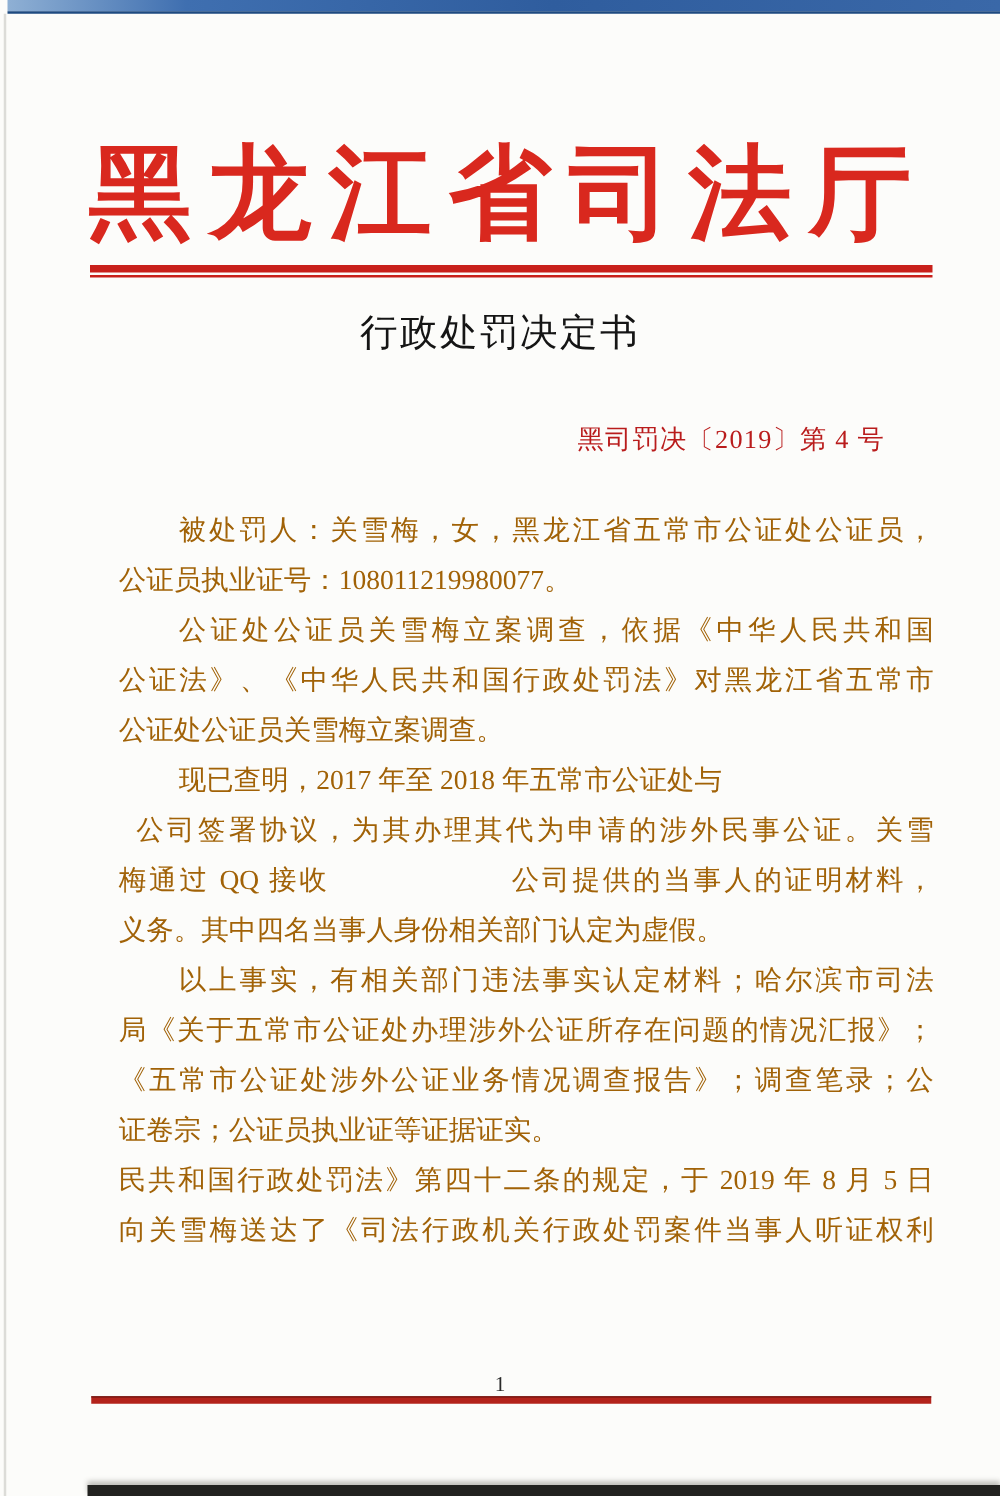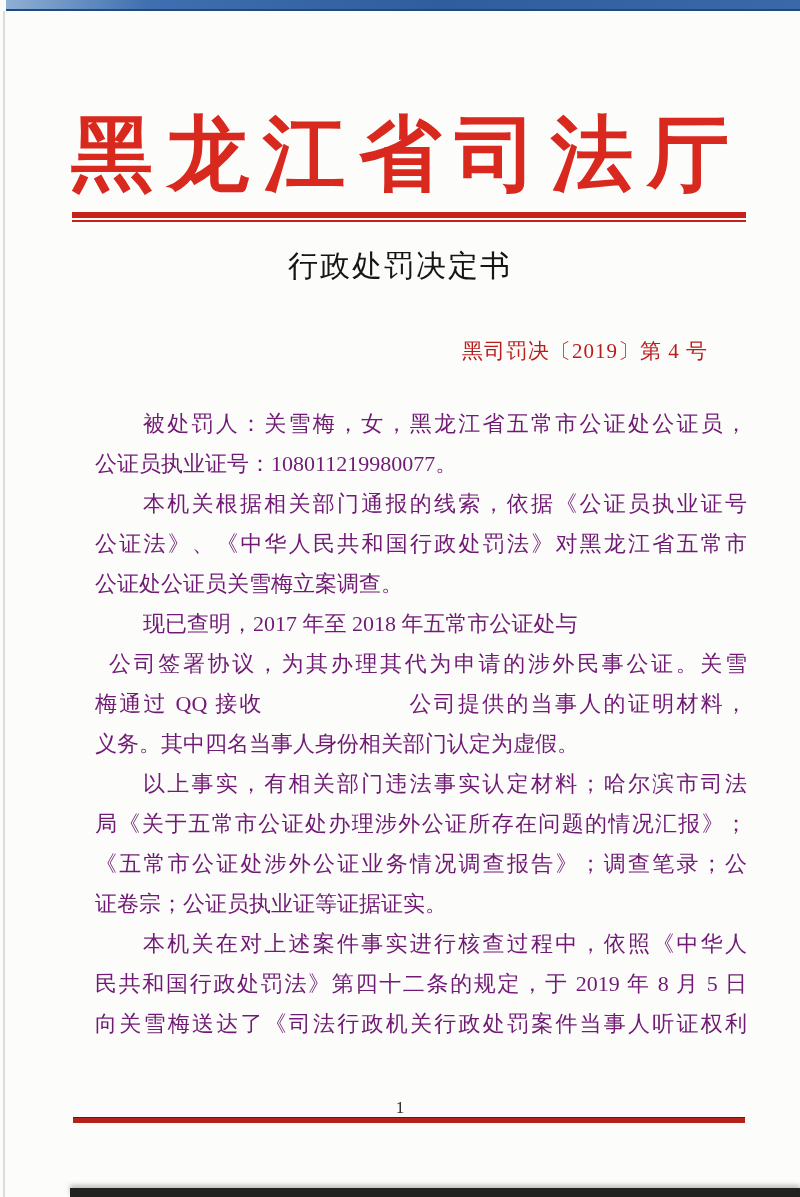--- a/index.html
+++ b/index.html
@@ -30,21 +30,21 @@
     position:absolute; top:246px; left:0; right:0;
     text-align:center; color:#151515; font-weight:normal;
     font-size:30px; letter-spacing:2px; white-space:nowrap;
   }
   .doc-number {
     position:absolute; top:337px; right:92px;
     color:#b91c1c; font-size:21px; letter-spacing:1px; white-space:nowrap;
   }
   .body-text {
     position:absolute; top:404px; left:95px; width:652px;
-    color:#701a75; font-size:22px;
+    color:#a16207; font-size:22px;
   }
   .ln {
     height:40px; line-height:40px; white-space:nowrap;
     text-align:justify; text-align-last:justify; overflow:visible;
   }
   .ln.short { text-align:center; text-align-last:left; }
   .ln.ind2 { padding-left:48px; }
   .ln.ind1 { padding-left:14px; }
   .page-number {
     position:absolute; top:1098px; left:0; right:0;
@@ -75,32 +75,31 @@
     <div class="thin"></div>
   </div>
 
   <div class="doc-title">行政处罚决定书</div>
 
   <div class="doc-number">黑司罚决〔2019〕第 4 号</div>
 
   <div class="body-text">
     <div class="ln ind2">被处罚人：关雪梅，女，黑龙江省五常市公证处公证员，</div>
     <div class="ln short">公证员执业证号：108011219980077。</div>
-    <div class="ln ind2">本机关根据相关部门通报的线索，依据《公证员执业证号</div>
+    <div class="ln ind2">公证处公证员关雪梅立案调查，依据《中华人民共和国</div>
     <div class="ln">公证法》、《中华人民共和国行政处罚法》对黑龙江省五常市</div>
     <div class="ln short">公证处公证员关雪梅立案调查。</div>
     <div class="ln ind2 short">现已查明，2017 年至 2018 年五常市公证处与</div>
     <div class="ln ind1">公司签署协议，为其办理其代为申请的涉外民事公证。关雪</div>
     <div class="ln">梅通过 QQ 接收　　　　　　公司提供的当事人的证明材料，</div>
     <div class="ln short">义务。其中四名当事人身份相关部门认定为虚假。</div>
     <div class="ln ind2">以上事实，有相关部门违法事实认定材料；哈尔滨市司法</div>
     <div class="ln">局《关于五常市公证处办理涉外公证所存在问题的情况汇报》；</div>
     <div class="ln">《五常市公证处涉外公证业务情况调查报告》；调查笔录；公</div>
     <div class="ln short">证卷宗；公证员执业证等证据证实。</div>
-    <div class="ln ind2">本机关在对上述案件事实进行核查过程中，依照《中华人</div>
     <div class="ln">民共和国行政处罚法》第四十二条的规定，于 2019 年 8 月 5 日</div>
     <div class="ln">向关雪梅送达了《司法行政机关行政处罚案件当事人听证权利</div>
   </div>
 
   <div class="page-number">1</div>
 
   <div class="footer-rule"></div>
 
   <div class="bottom-band"></div>
 

